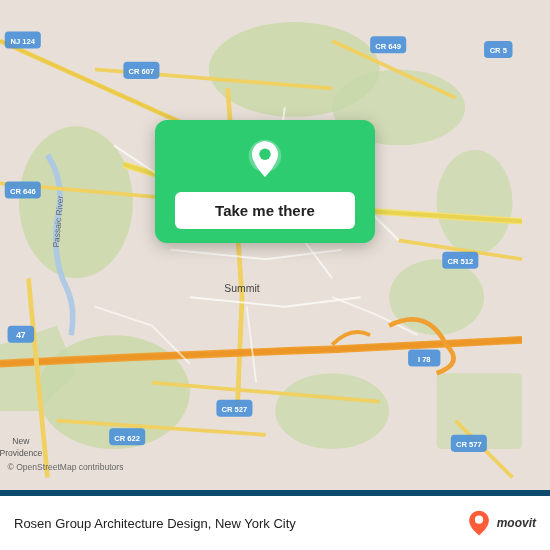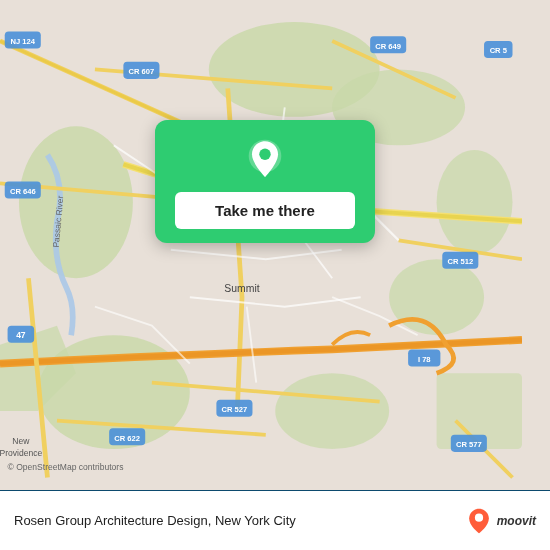--- a/index.html
+++ b/index.html
@@ -54,21 +54,21 @@
     }
 
     
     #bottom-bar {
       width: 550px;
       height: 60px;
       background: white;
       display: flex;
       align-items: center;
       padding: 0 14px;
-      border-top: 1px solid #0c4a6e;
+      border-top: 6px solid #0c4a6e;
     }
 
     #location-info {
       flex: 1;
       font-size: 13px;
       color: #222;
       font-weight: 500;
     }
 
     #moovit-logo {

